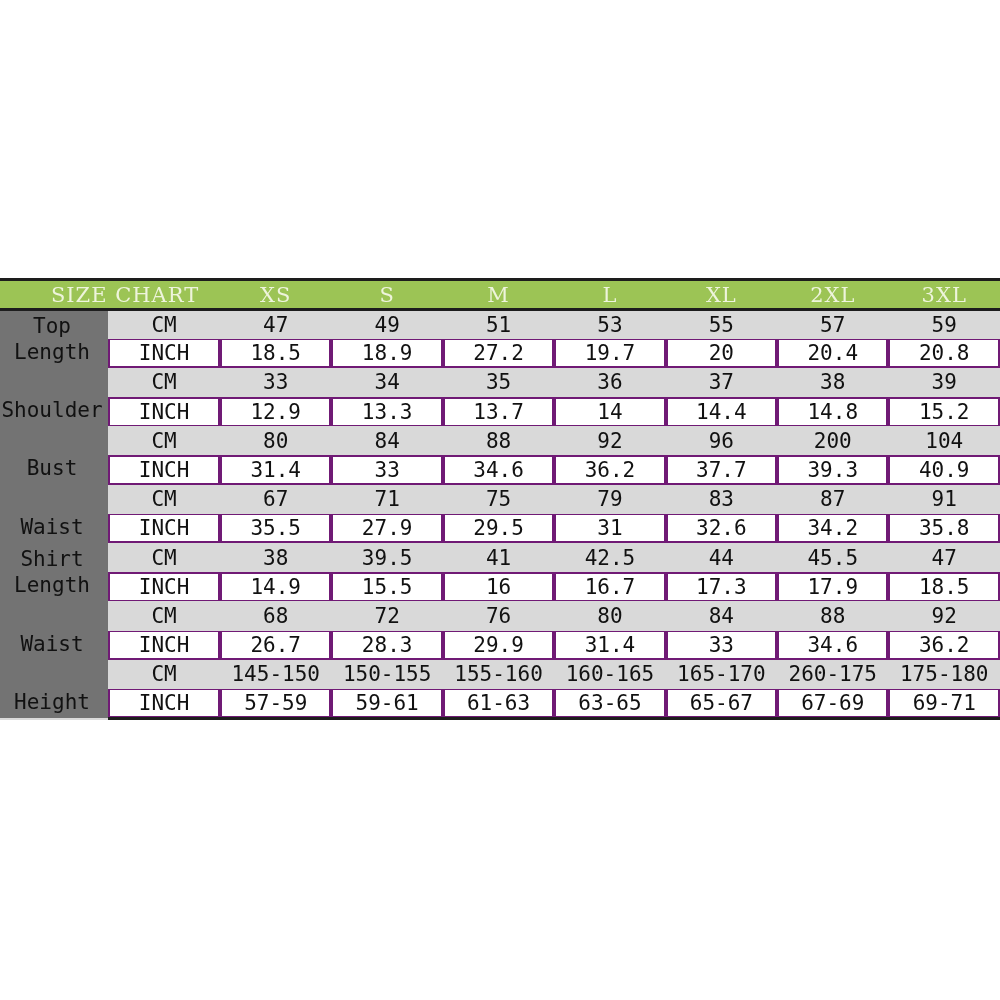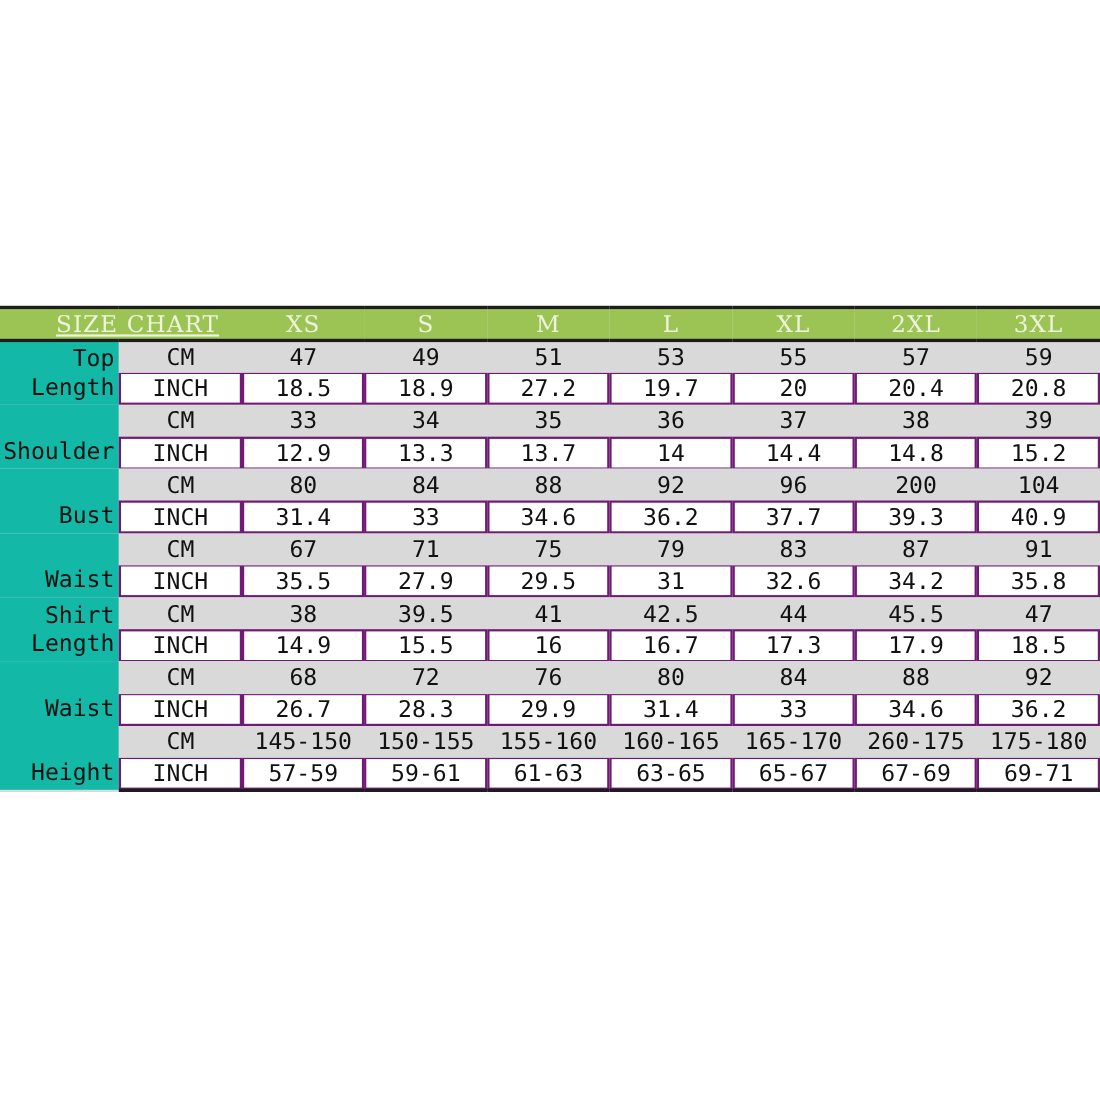--- a/index.html
+++ b/index.html
@@ -56,43 +56,42 @@
     text-align: center;
     padding: 0;
     border-top: 3px solid #1d1d1d;
     border-bottom: 3px solid #1d1d1d;
     line-height: 26px;
     white-space: nowrap;
   }
   thead th.title-cell {
     text-align: center;
     padding-left: 30px;
-    text-decoration: underline;
   }
 
   
   tbody tr {
     height: 29.2px;
   }
 
   td {
     padding: 0;
     text-align: center;
     vertical-align: middle;
     font-size: 21px;
     color: #111111;
     white-space: nowrap;
     line-height: 1;
   }
 
   td.rowlabel {
-    background: #14b8a6;
+    background: #737373;
     font-size: 21px;
     color: #111;
-    text-align: right;
+    text-align: center;
     padding-right: 4px;
   }
 
   
   tr.row-cm td.val,
   tr.row-cm td.unit {
     background: #d9d9d9;
   }
 
   tr.row-inch td.val,

